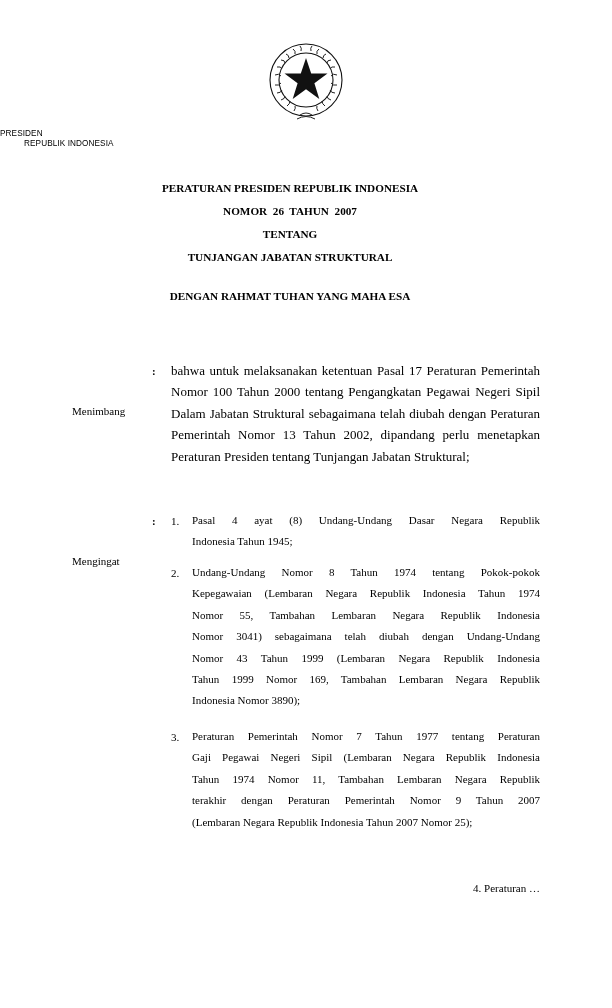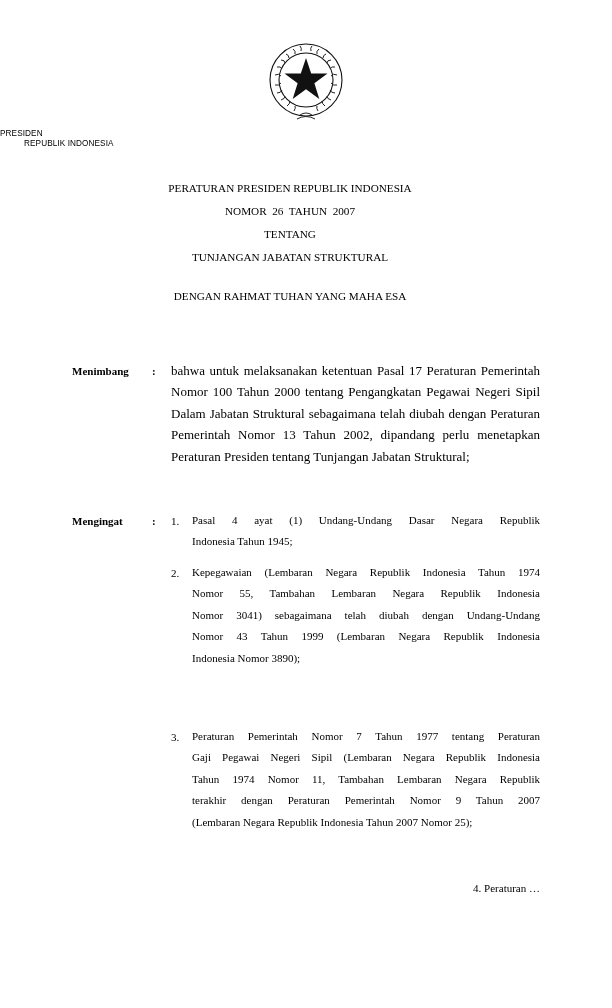--- a/index.html
+++ b/index.html
@@ -2,22 +2,22 @@
 <html><head>
   <meta charset="utf-8">
   <style>
     html, body { margin: 0; padding: 0; background: #ffffff; }
     body { width: 612px; height: 1008px; position: relative; overflow: hidden; color: #000; font-family: "Liberation Serif", "DejaVu Serif", serif; }
     .page { position: absolute; left: 0; top: 0; width: 612px; height: 1008px; background: #fff; }
     .emblem { position: absolute; left: 267px; top: 41px; width: 78px; height: 82px; }
     .emblem-caption { position: absolute; left: 0; width: 601px; text-align: left; font-family: "Liberation Sans", "DejaVu Sans", sans-serif; font-size: 8.2px; line-height: 10px; letter-spacing: 0.1px; }
     .emblem-caption.l1 { top: 129px; }
     .emblem-caption.l2 { top: 139px; padding-left: 24px; }
-    .title { position: absolute; left: 0; width: 580px; text-align: center; font-weight: normal; font-size: 11.2px; line-height: 14px; white-space: pre; }
-    .label { position: absolute; left: 72px; font-weight: bold; font-size: 11px; line-height: 14px; }
+    .title { position: absolute; left: 0; width: 580px; text-align: center; font-weight: bold; font-size: 11.2px; line-height: 14px; white-space: pre; }
+    .label { position: absolute; left: 72px; font-weight: normal; font-size: 11px; line-height: 14px; margin-top: 40px; }
     .colon { position: absolute; left: 152px; font-weight: bold; font-size: 11px; line-height: 14px; }
     .para { position: absolute; font-size: 13px; line-height: 21.4px; text-align: justify; }
     .para.menimbang { left: 171px; top: 360px; width: 369px; }
     .num { position: absolute; left: 171px; font-size: 11px; line-height: 14px; }
     .item-text { position: absolute; left: 192px; width: 348px; font-size: 11px; line-height: 21.4px; text-align: justify; }
     .para .line, .item-text .line { display: block; text-align: justify; text-align-last: justify; height: 21.4px; white-space: nowrap; }
     .para .line.last, .item-text .line.last { text-align-last: left; }
     .continuation { position: absolute; right: 72px; top: 881px; font-size: 11px; line-height: 14px; }
   </style>
 </head>
@@ -76,30 +76,32 @@
     <span class="line">Dalam Jabatan Struktural sebagaimana telah diubah dengan Peraturan</span>
     <span class="line">Pemerintah Nomor 13 Tahun 2002, dipandang perlu menetapkan</span>
     <span class="line last">Peraturan Presiden tentang Tunjangan Jabatan Struktural;</span>
   </div>
 
   <div class="label" style="top:514px">Mengingat</div>
   <div class="colon" style="top:514px">:</div>
 
   <div class="num" style="top:514px">1.</div>
   <div class="item-text" style="top:510px">
-    <span class="line">Pasal 4 ayat (1) Undang-Undang Dasar Negara Republik</span>
+    <span class="line">Pasal 4 ayat (8) Undang-Undang Dasar Negara Republik</span>
     <span class="line last">Indonesia Tahun 1945;</span>
   </div>
 
   <div class="num" style="top:566px">2.</div>
   <div class="item-text" style="top:562px">
+    <span class="line">Undang-Undang Nomor 8 Tahun 1974 tentang Pokok-pokok</span>
     <span class="line">Kepegawaian (Lembaran Negara Republik Indonesia Tahun 1974</span>
     <span class="line">Nomor 55, Tambahan Lembaran Negara Republik Indonesia</span>
     <span class="line">Nomor 3041) sebagaimana telah diubah dengan Undang-Undang</span>
     <span class="line">Nomor 43 Tahun 1999 (Lembaran Negara Republik Indonesia</span>
+    <span class="line">Tahun 1999 Nomor 169, Tambahan Lembaran Negara Republik</span>
     <span class="line last">Indonesia Nomor 3890);</span>
   </div>
 
   <div class="num" style="top:730px">3.</div>
   <div class="item-text" style="top:726px">
     <span class="line">Peraturan Pemerintah Nomor 7 Tahun 1977 tentang Peraturan</span>
     <span class="line">Gaji Pegawai Negeri Sipil (Lembaran Negara Republik Indonesia</span>
     <span class="line">Tahun 1974 Nomor 11, Tambahan Lembaran Negara Republik</span>
     <span class="line">terakhir  dengan Peraturan Pemerintah Nomor 9 Tahun 2007</span>
     <span class="line last">(Lembaran Negara Republik Indonesia Tahun 2007 Nomor 25);</span>

